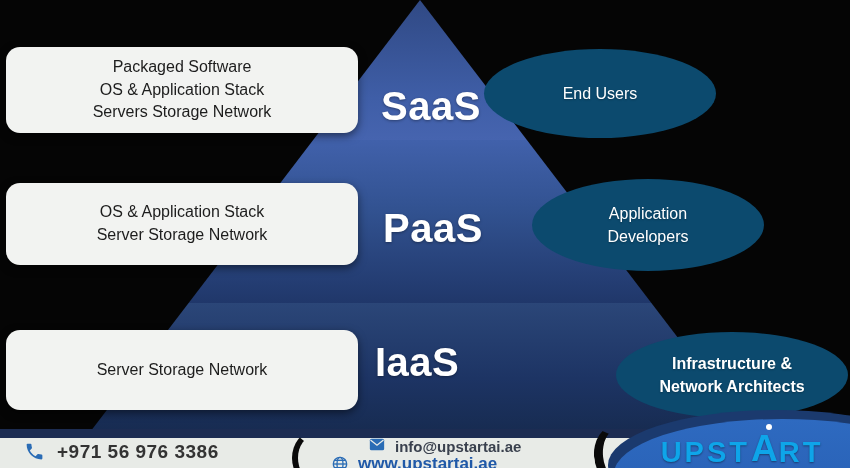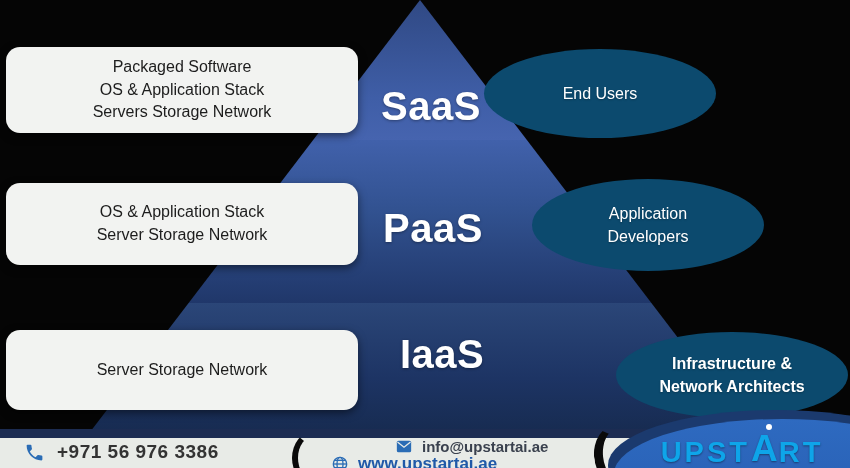--- a/index.html
+++ b/index.html
@@ -19,21 +19,21 @@
   #tier-saas { top: 0;    height: 140px; background: linear-gradient(180deg, #304984 0%, #3f5ea7 70%, #4664af 100%); }
   #tier-paas { top: 140px; height: 163px; background: linear-gradient(180deg, #4161ab 0%, #31518f 45%, #20376a 100%); }
   #tier-iaas { top: 303px; height: 137px; background: linear-gradient(180deg, #2b4678 0%, #1d3464 55%, #162a4e 100%); }
 
   .tier-label {
     position: absolute; color: #ffffff; font-size: 40px; font-weight: 700;
     letter-spacing: 0.5px; text-shadow: 0 1px 3px rgba(0,0,0,0.35);
   }
   #label-saas { left: 381px; top: 84px; }
   #label-paas { left: 383px; top: 199px; margin-top: 7px; }
-  #label-iaas { left: 375px; top: 332px; margin-left: 25px; }
+  #label-iaas { left: 375px; top: 340px; }
 
   
   .info-box {
     position: absolute; left: 6px; width: 352px;
     background: #f2f3f1; border-radius: 14px;
     display: flex; flex-direction: column; align-items: center; justify-content: center;
     text-align: center; color: #1d1d1d; font-size: 16px; line-height: 1.42;
     box-shadow: 0 3px 8px rgba(0,0,0,0.5);
   }
   #box-saas { top: 47px;  height: 86px; }
@@ -48,31 +48,31 @@
     text-shadow: 0 1px 2px rgba(0,0,0,0.25);
   }
   #aud-saas { left: 484px; top: 49px;  width: 232px; height: 89px; }
   #aud-paas { left: 532px; top: 179px; width: 232px; height: 92px; }
   #aud-iaas { left: 616px; top: 332px; width: 232px; height: 86px; font-weight: bold; }
 
   
   #footer-strip { position: absolute; left: 0; top: 429px; width: 850px; height: 9px; background: #1c2c52; }
   #footer-bar   { position: absolute; left: 0; top: 438px; width: 850px; height: 30px; background: #e8ebe7; }
 
-  #phone-item { position: absolute; left: 24px; top: 441px; display: flex; align-items: center; gap: 12px; }
+  #phone-item { position: absolute; left: 24px; top: 441px; display: flex; align-items: flex-start; gap: 12px; }
   #phone-text { font-size: 19px; font-weight: 700; color: #333333; letter-spacing: 0.5px; }
 
   .divider-arc {
     position: absolute; border-radius: 50%;
     border: 5px solid transparent; border-left: 6px solid #0a0a0a;
   }
   #arc-mid  { left: 292px; top: 431px; width: 44px; height: 54px; }
   #arc-logo { left: 594px; top: 423px; width: 54px; height: 64px; border-left-width: 9px; transform: rotate(-6deg); }
 
-  #email-item { position: absolute; left: 348px; top: 438px; display: flex; align-items: center; gap: 10px; padding-left: 48px; }
+  #email-item { position: absolute; left: 321px; top: 438px; display: flex; align-items: flex-start; gap: 10px; padding-left: 48px; }
   #email-text { font-size: 15px; font-weight: 600; color: #3a414e; }
   #web-item   { position: absolute; left: 332px; top: 454px; display: flex; align-items: center; gap: 10px; }
   #web-text   { font-size: 17px; font-weight: 700; color: #2059a8; }
 
   
   #logo-ellipse-back {
     position: absolute; left: 608px; top: 410px; width: 336px; height: 110px;
     background: #1b3a6e; border-radius: 50%;
   }
   #logo-ellipse {

